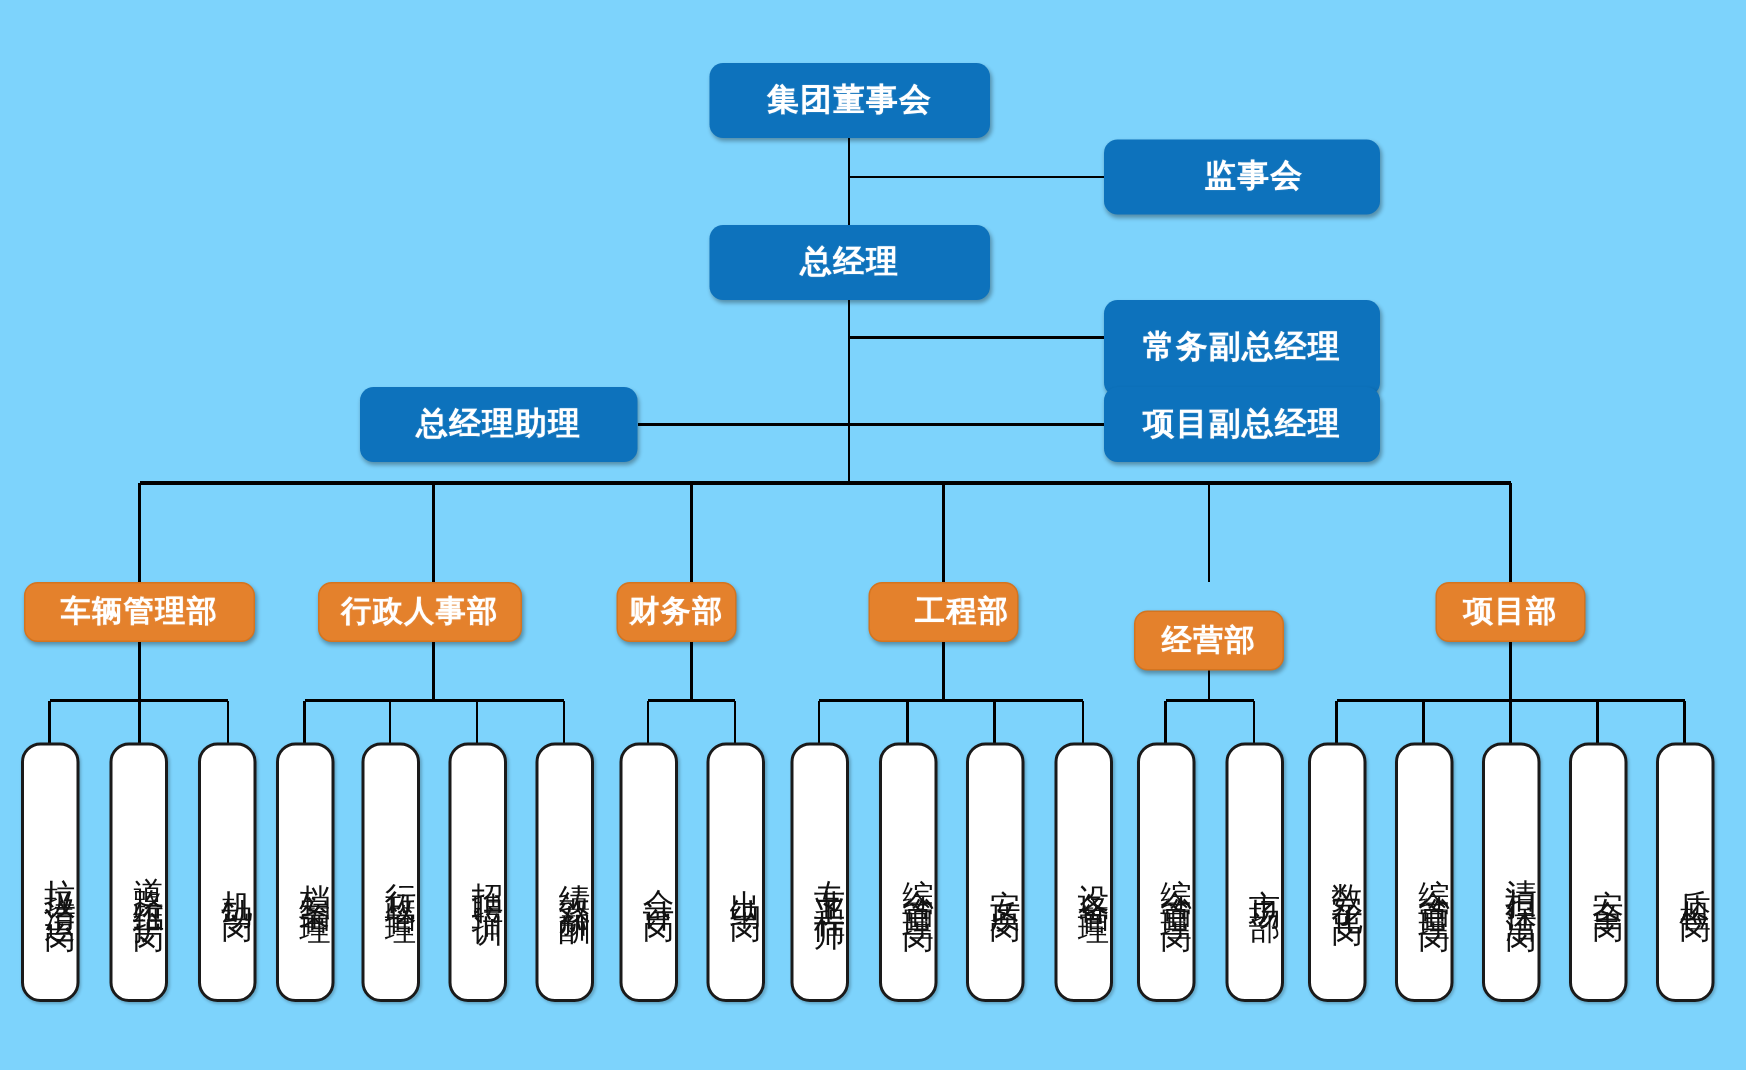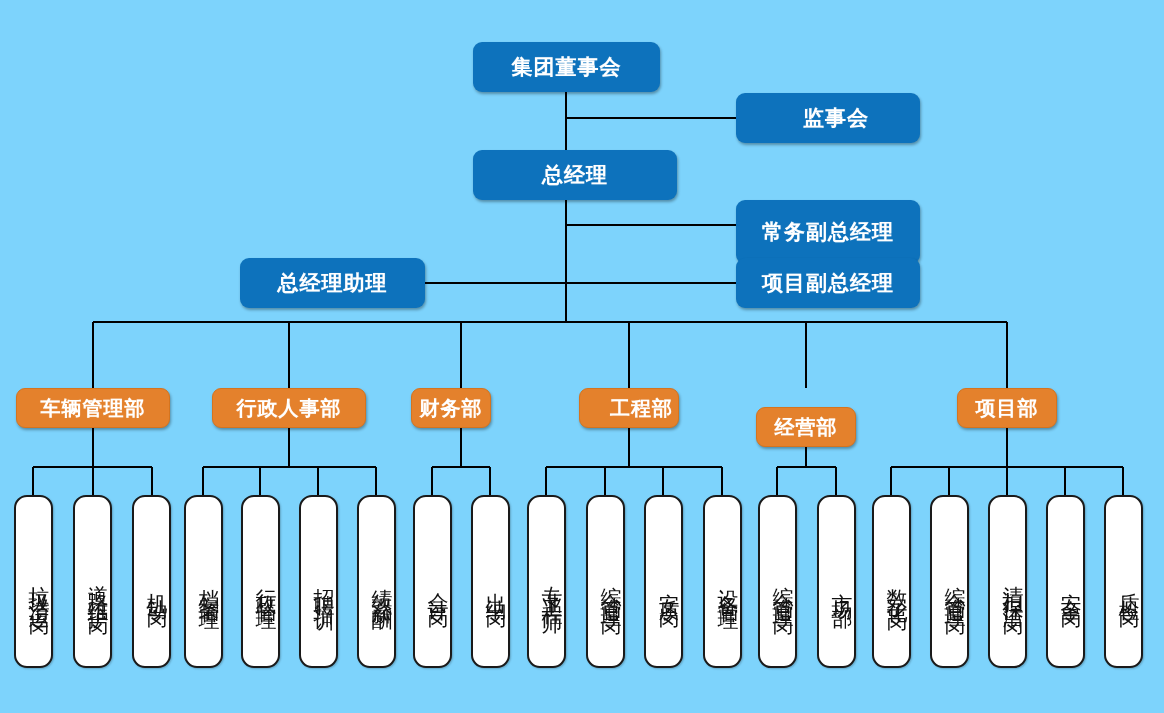--- a/index.html
+++ b/index.html
@@ -152,41 +152,41 @@
   </svg>
 
   <div class="node blue" style="left:473px; top:42px; width:187px; height:50px;">
     <span>集团董事会</span>
   </div>
 
   <div class="node blue" style="left:736px; top:93px; width:184px; height:50px;padding-left:16px;">
     <span>监事会</span>
   </div>
 
-  <div class="node blue" style="left:473px; top:150px; width:204px; height:50px;">
+  <div class="node blue" style="left:473px; top:150px; width:187px; height:50px;">
     <span>总经理</span>
   </div>
 
   <div class="node blue" style="left:736px; top:200px; width:184px; height:64px;">
     <span>常务副总经理</span>
   </div>
 
   <div class="node blue" style="left:736px; top:258px; width:184px; height:50px;">
     <span>项目副总经理</span>
   </div>
 
   <div class="node orange" style="left:16px; top:388px; width:154px; height:40px;">
     <span>车辆管理部</span>
   </div>
 
   <div class="node blue" style="left:240px; top:258px; width:185px; height:50px;">
     <span>总经理助理</span>
   </div>
 
-  <div class="node orange" style="left:212px; top:388px; width:154px; height:40px;">
+  <div class="node orange" style="left:212px; top:388px; width:136px; height:40px;">
     <span>行政人事部</span>
   </div>
 
   <div class="node orange" style="left:411px; top:388px; width:80px; height:40px;">
     <span>财务部</span>
   </div>
 
   <div class="node orange" style="left:579px; top:388px; width:100px; height:40px;padding-left:25px;">
     <span>工程部</span>
   </div>

